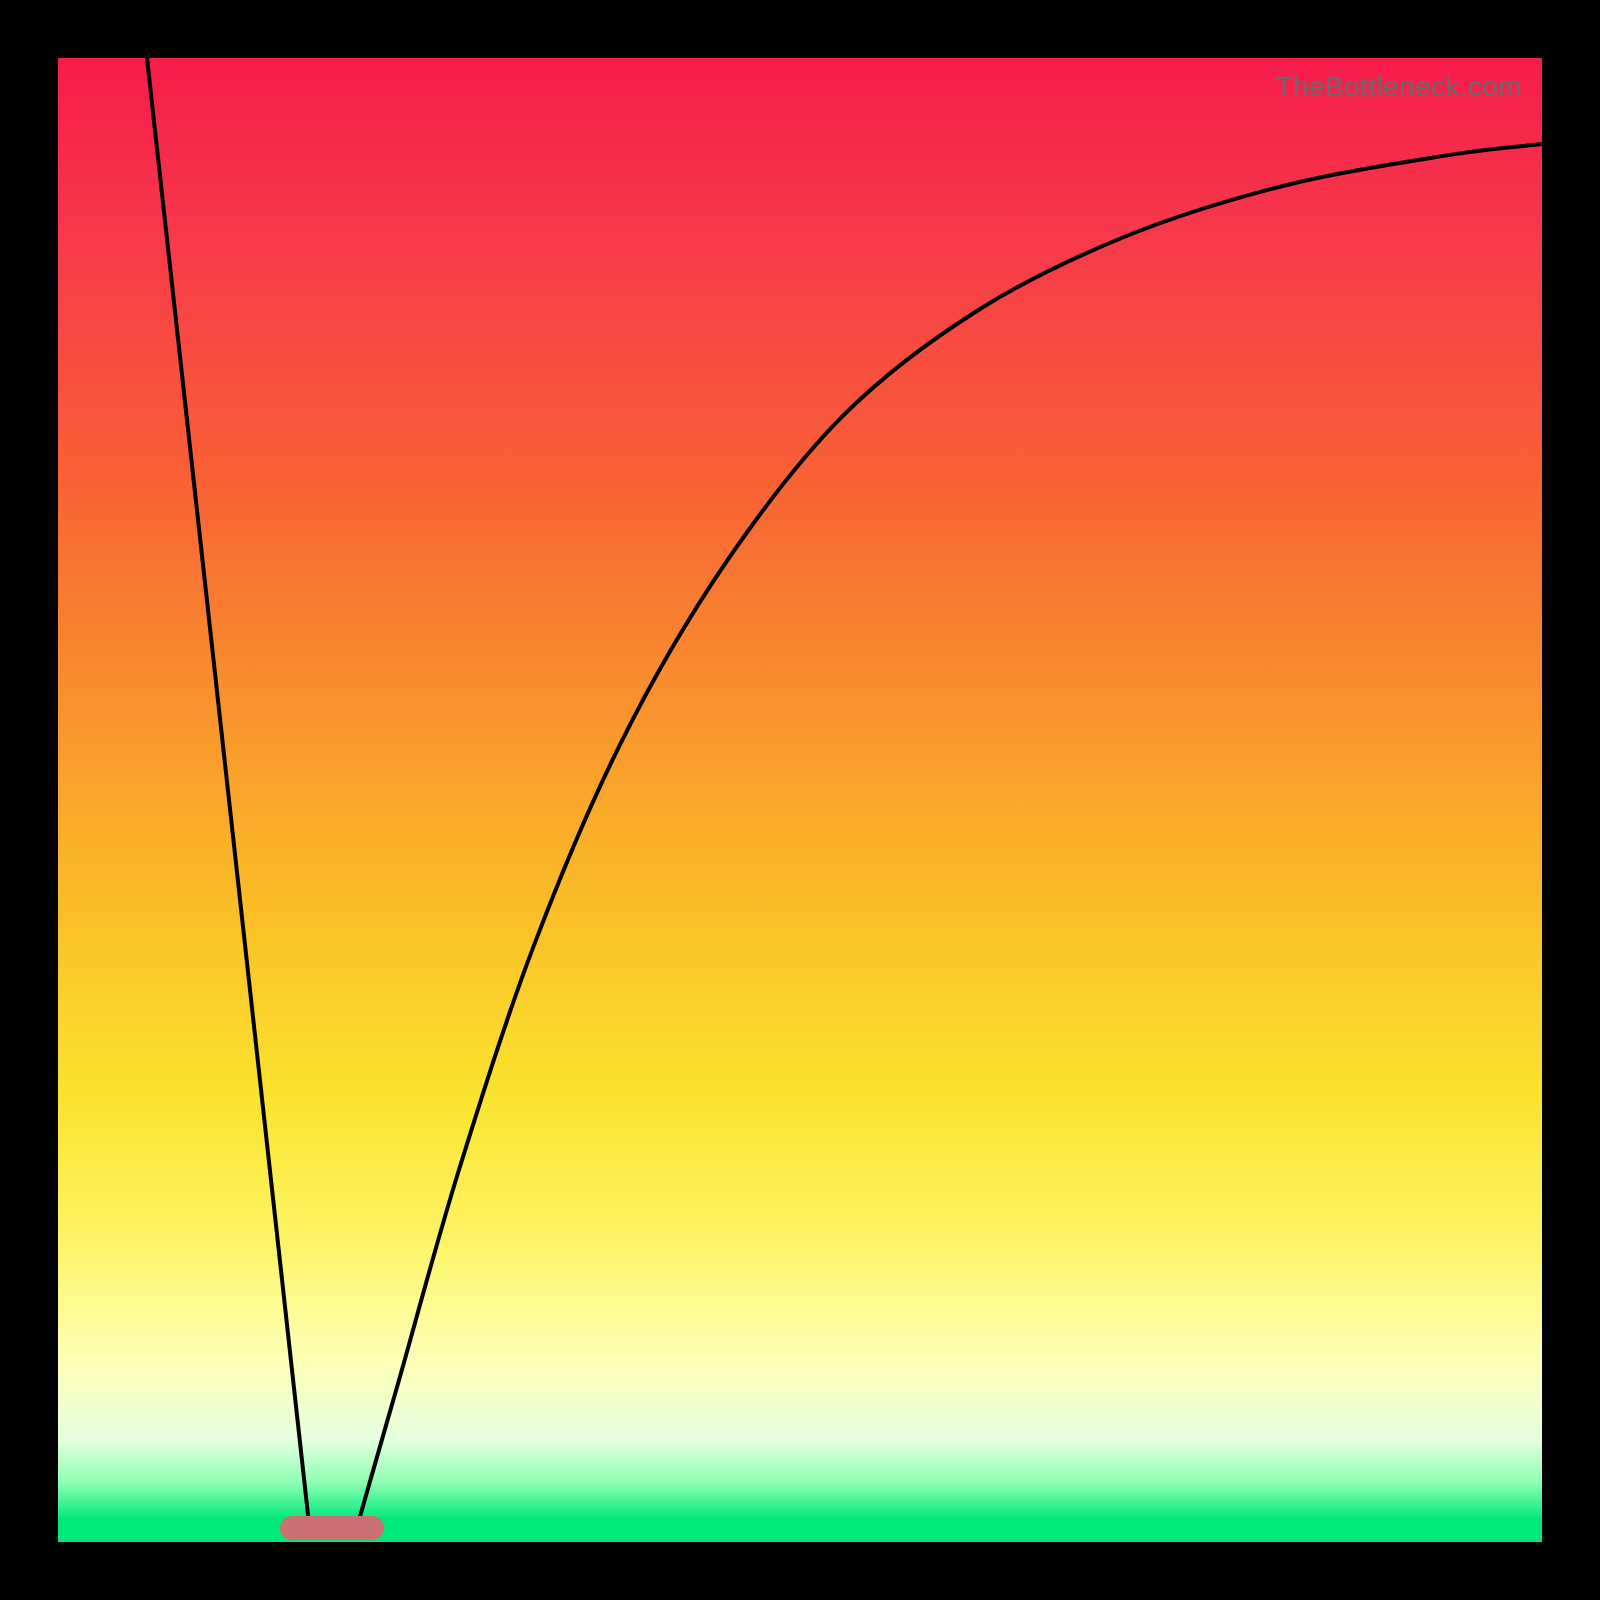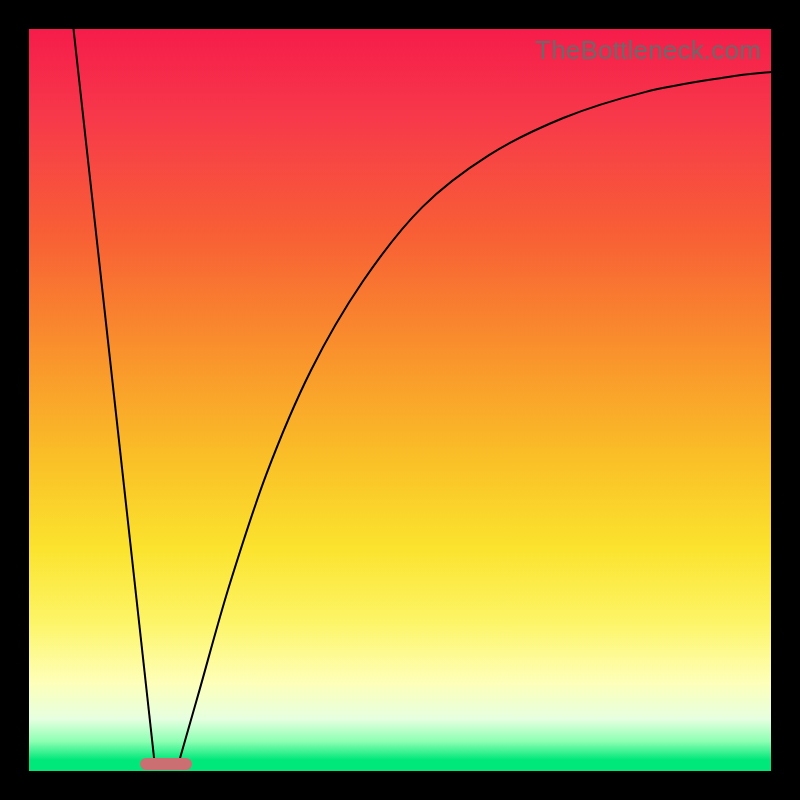--- a/index.html
+++ b/index.html
@@ -40,21 +40,21 @@
       #8dffb3 96%,
       #00e87a 98.5%,
       #00e87a 100%
     );
   }
   .watermark {
     position: absolute;
     top: 6px;
     right: 10px;
     color: #6a6a6a;
-    font-size: 26px;
+    font-size: 14px;
     font-weight: 500;
     letter-spacing: 0.2px;
     user-select: none;
   }
   .marker {
     position: absolute;
     height: 12px;
     border-radius: 999px;
     background: #cc6f72;
   }

